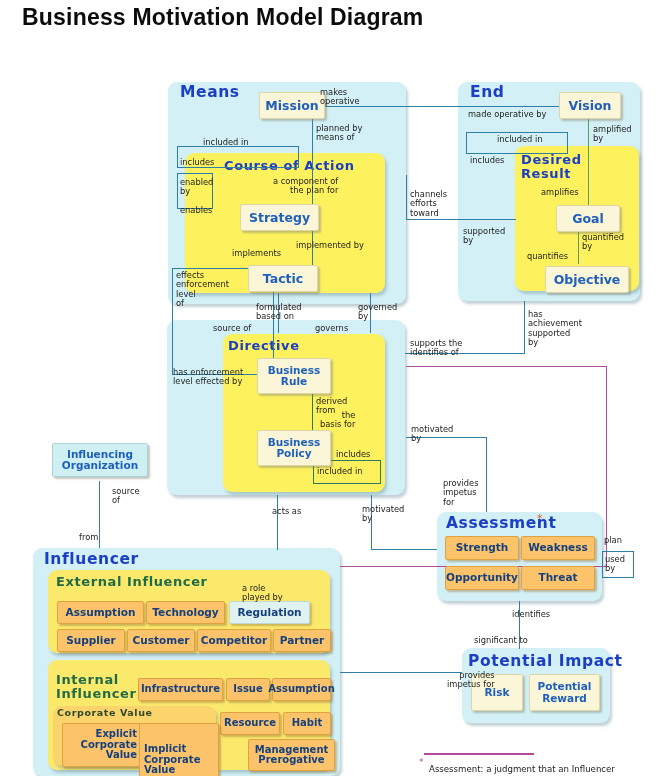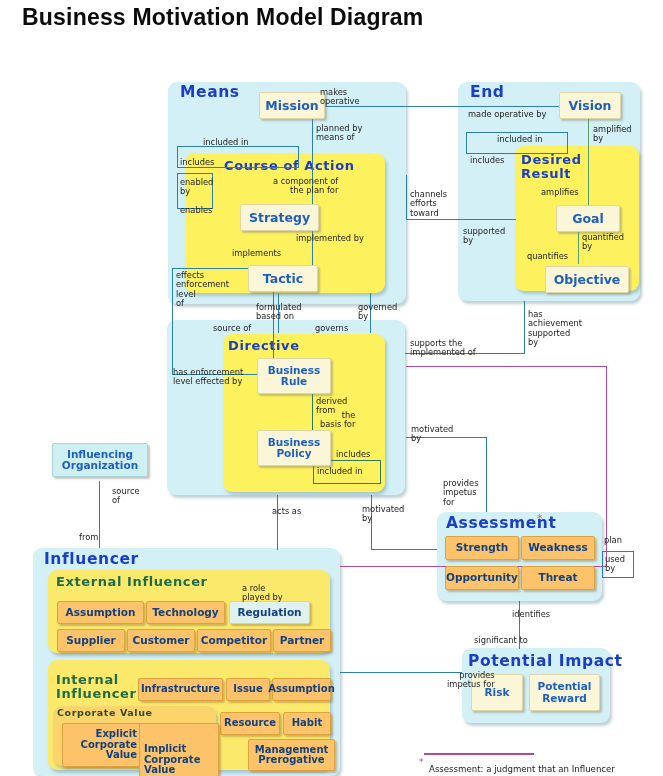--- a/index.html
+++ b/index.html
@@ -191,21 +191,21 @@
 <div class="lbl" style="left: 468px; top: 110px; white-space: pre;">made operative by</div>
 <div class="lbl" style="left: 316px; top: 124px; white-space: pre;">planned by
 means of</div>
 <div class="lbl" style="left: 203px; top: 138px; white-space: pre;">included in</div>
 <div class="lbl" style="left: 180px; top: 158px; white-space: pre;">includes</div>
 <div class="lbl" style="left: 180px; top: 178px; white-space: pre;">enabled
 by</div>
 <div class="lbl" style="left: 180px; top: 206px; white-space: pre;">enables</div>
 <div class="lbl r" style="left: 229px; top: 177px; white-space: pre;">a component of
 the plan for</div>
-<div class="lbl" style="left: 296px; top: 234px; white-space: pre;">implemented by</div>
+<div class="lbl" style="left: 296px; top: 241px; white-space: pre;">implemented by</div>
 <div class="lbl" style="left: 232px; top: 249px; white-space: pre;">implements</div>
 <div class="lbl" style="left: 176px; top: 271px; white-space: pre;">effects
 enforcement
 level
 of</div>
 <div class="lbl" style="left: 256px; top: 303px; white-space: pre;">formulated
 based on</div>
 <div class="lbl" style="left: 213px; top: 324px; white-space: pre;">source of</div>
 <div class="lbl" style="left: 315px; top: 324px; white-space: pre;">governs</div>
 <div class="lbl" style="left: 358px; top: 303px; white-space: pre;">governed
@@ -216,21 +216,21 @@
 from</div>
 <div class="lbl r" style="left: 276px; top: 411px; white-space: pre;">the
 basis for</div>
 <div class="lbl" style="left: 336px; top: 450px; white-space: pre;">includes</div>
 <div class="lbl" style="left: 317px; top: 467px; white-space: pre;">included in</div>
 
 <div class="lbl" style="left: 410px; top: 190px; white-space: pre;">channels
 efforts
 toward</div>
 <div class="lbl" style="left: 410px; top: 339px; white-space: pre;">supports the
-implemented of</div>
+identifies of</div>
 <div class="lbl" style="left: 497px; top: 135px; white-space: pre;">included in</div>
 <div class="lbl" style="left: 470px; top: 156px; white-space: pre;">includes</div>
 <div class="lbl" style="left: 593px; top: 125px; white-space: pre;">amplified
 by</div>
 <div class="lbl" style="left: 541px; top: 188px; white-space: pre;">amplifies</div>
 <div class="lbl" style="left: 463px; top: 227px; white-space: pre;">supported
 by</div>
 <div class="lbl" style="left: 582px; top: 233px; white-space: pre;">quantified
 by</div>
 <div class="lbl" style="left: 527px; top: 252px; white-space: pre;">quantifies</div>

